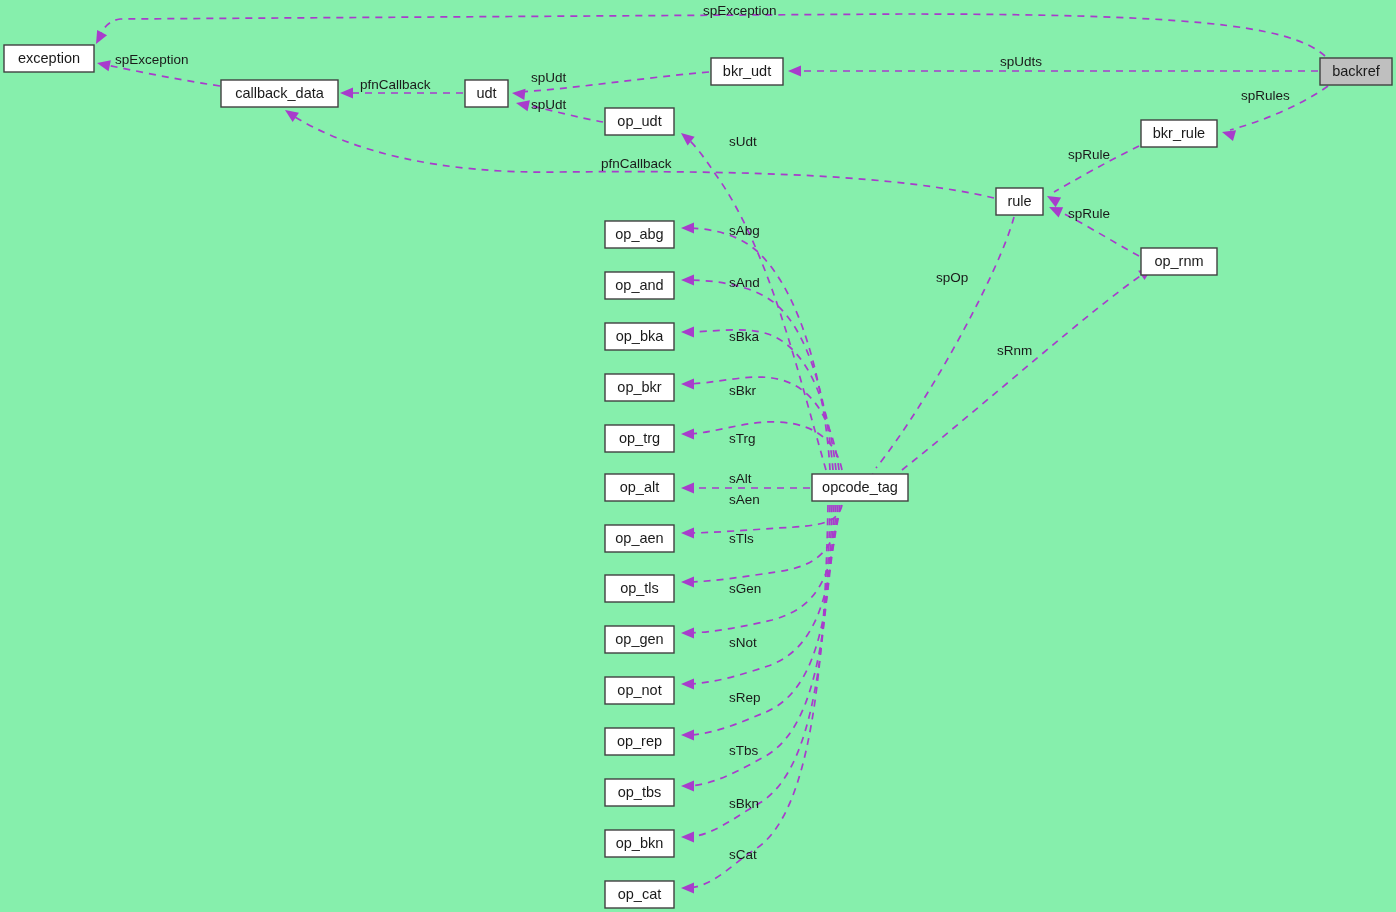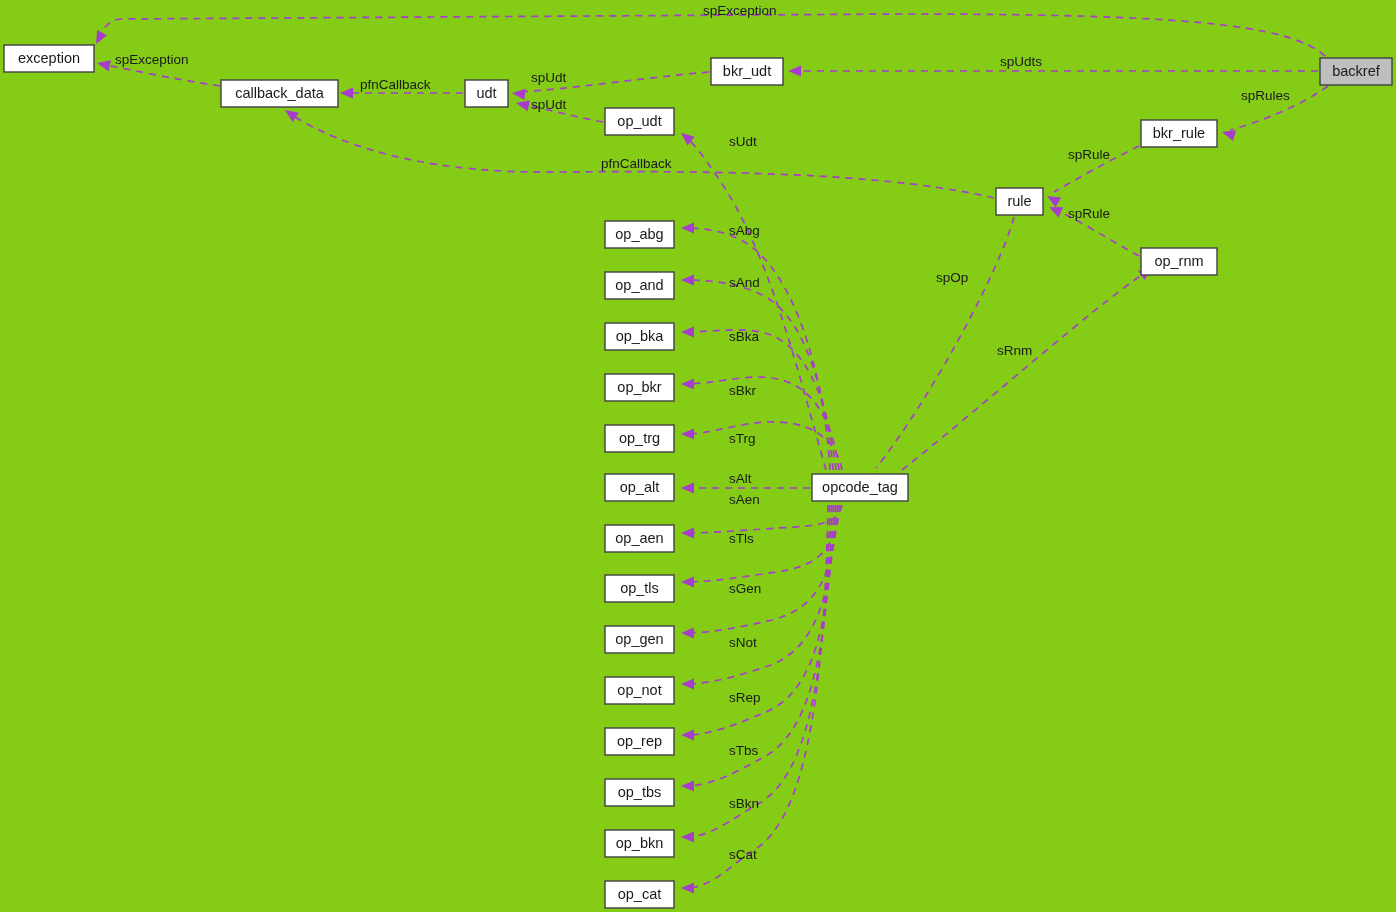--- a/index.html
+++ b/index.html
@@ -1,17 +1,17 @@
 <!DOCTYPE html>
 <html><head>
 <meta charset="utf-8">
 <style>
   html,body{margin:0;padding:0;background:#ffffff;}
   body{font-family:"Liberation Sans", sans-serif;}
-  #diagram-root{position:relative;width:1396px;height:912px;background:#84cc16;overflow:hidden;}
+  #diagram-root{position:relative;width:1396px;height:912px;background:#86efac;overflow:hidden;}
   svg{position:absolute;left:0;top:0;width:1396px;height:912px;}
   .node-box{fill:#ffffff;stroke:#404040;stroke-width:1.4;}
   .node-box.highlight{fill:#bfbfbf;stroke:#404040;}
   .node-label{font-family:"Liberation Sans", sans-serif;font-size:14.5px;fill:#1a1a1a;text-anchor:middle;dominant-baseline:middle;}
   .edge{fill:none;stroke:#a83ccc;stroke-width:1.7;stroke-dasharray:7,6;}
   .edge-head{fill:#a83ccc;stroke:none;}
   .edge-label{font-family:"Liberation Sans", sans-serif;font-size:13.5px;fill:#1a1a1a;dominant-baseline:middle;}
 </style>
 </head>
 <body>

